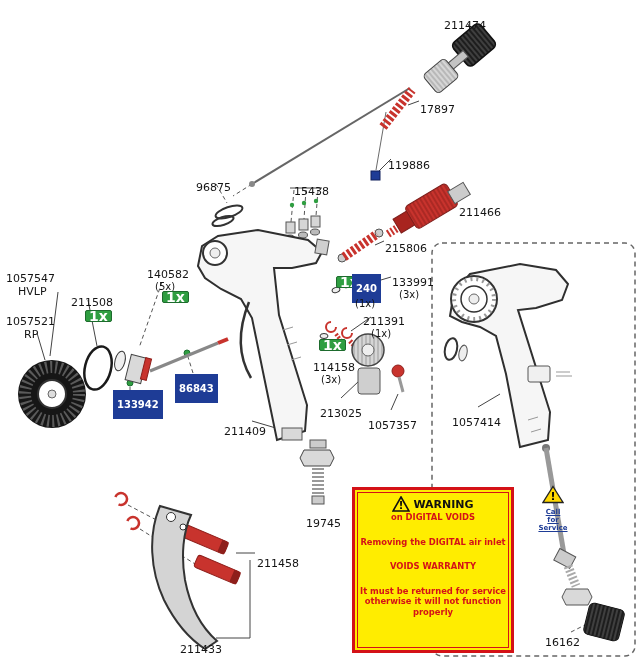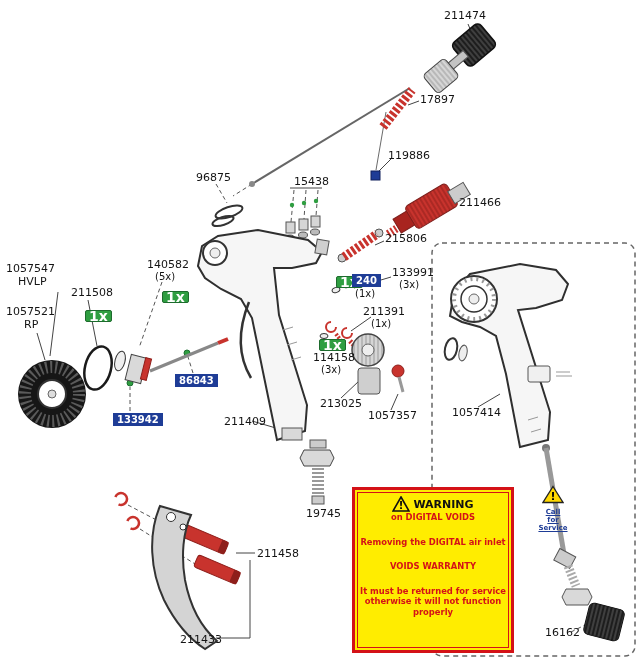--- a/index.html
+++ b/index.html
@@ -1,25 +1,25 @@
 <!DOCTYPE html>
 <html><head>
 <meta charset="utf-8">
 <style>
   html,body{margin:0;padding:0;background:#fff;}
   .stage{position:relative;width:640px;height:668px;background:#fff;overflow:hidden;
          font-family:"DejaVu Sans","Liberation Sans",sans-serif;}
   svg.art{position:absolute;left:0;top:0;}
   .overlay{position:absolute;inset:0;}
-  .lbl{position:absolute;font-size:11px;line-height:12px;color:#141414;white-space:nowrap;}
+  .lbl{position:absolute;font-size:11px;line-height:12px;color:#141414;white-space:nowrap;margin-top:10px;}
   .qty{font-size:10px;}
   .b1x{position:absolute;background:#2f9e41;border:1px solid #1d6b2d;color:#fff;font-size:14px;
        line-height:10px;padding:0 3px;border-radius:2px;font-weight:bold;}
   .bblue{position:absolute;background:#1e3c96;color:#fff;font-size:10px;line-height:13px;
-         padding:0 4px;font-weight:bold;}
+         padding:8px 4px;font-weight:bold;}
   .warnbox{position:absolute;left:352px;top:487px;width:152px;height:156px;background:#ffed00;
            border:3px solid #d41217;padding:2px;box-sizing:content-box;}
   .warninner{border:1px solid #d41217;height:100%;box-sizing:border-box;text-align:center;padding-top:3px;}
   .warnhead{display:flex;align-items:center;justify-content:center;gap:3px;font-weight:bold;
             font-size:11px;color:#111;}
   .wl{color:#d41217;font-size:8.4px;line-height:10.5px;font-weight:bold;}
   .wl.gap{margin-top:14px;}
   .svc{position:absolute;left:531px;top:485px;width:44px;text-align:center;}
   .svc .t{font-size:7px;line-height:8px;color:#1e3c96;font-weight:bold;text-decoration:underline;}
 </style>
@@ -272,21 +272,21 @@
   <span class="lbl qty" style="left:371px;top:318px">(1x)</span>
 
   <span class="b1x" style="left:319px;top:339px">1x</span>
   <span class="lbl" style="left:313px;top:352px">114158</span>
   <span class="lbl qty" style="left:321px;top:364px">(3x)</span>
 
   <span class="lbl" style="left:320px;top:398px">213025</span>
   <span class="lbl" style="left:368px;top:410px">1057357</span>
 
   <span class="bblue" style="left:175px;top:374px">86843</span>
-  <span class="bblue" style="left:113px;top:413px">133942</span>
+  <span class="bblue" style="left:113px;top:390px">133942</span>
 
   <span class="lbl" style="left:224px;top:416px">211409</span>
   <span class="lbl" style="left:306px;top:508px">19745</span>
   <span class="lbl" style="left:257px;top:548px">211458</span>
   <span class="lbl" style="left:180px;top:634px">211433</span>
 
   <span class="lbl" style="left:452px;top:407px">1057414</span>
   <span class="lbl" style="left:545px;top:627px">16162</span>
 
   <div class="svc">

